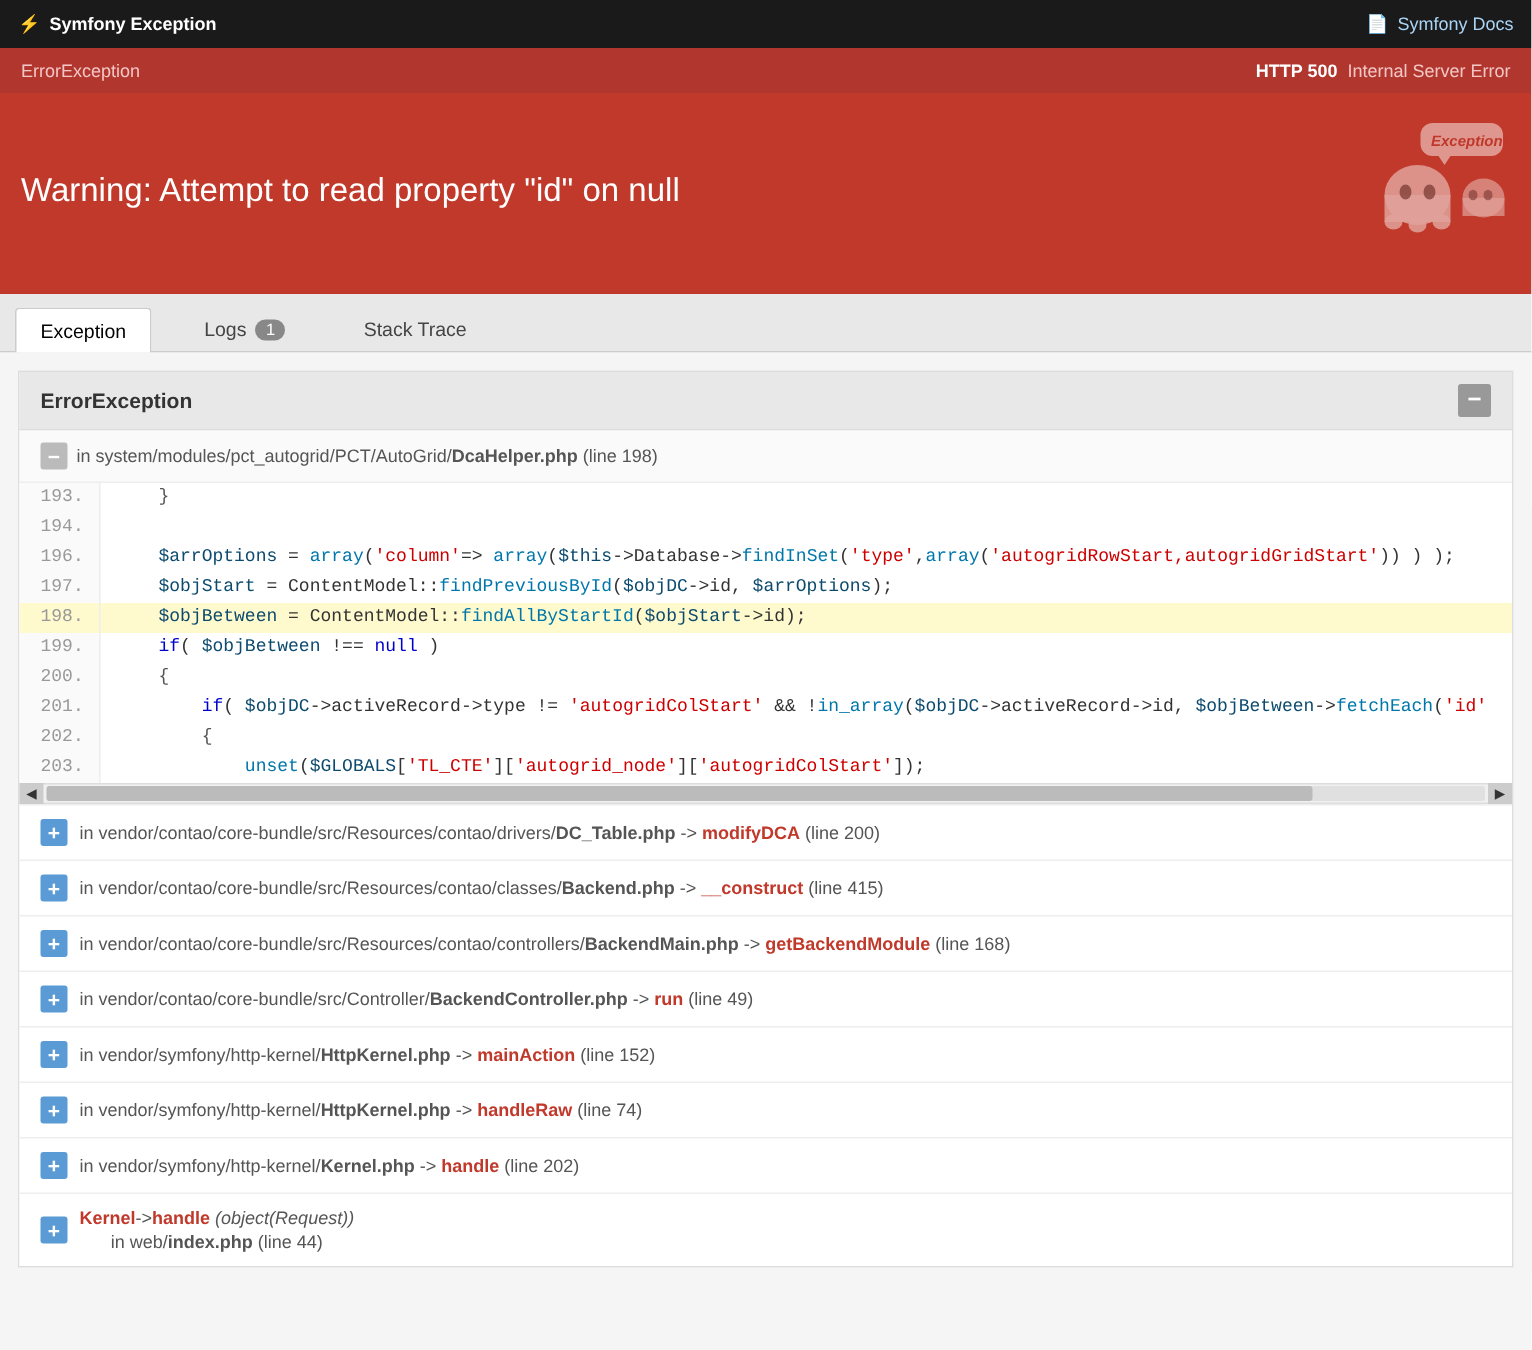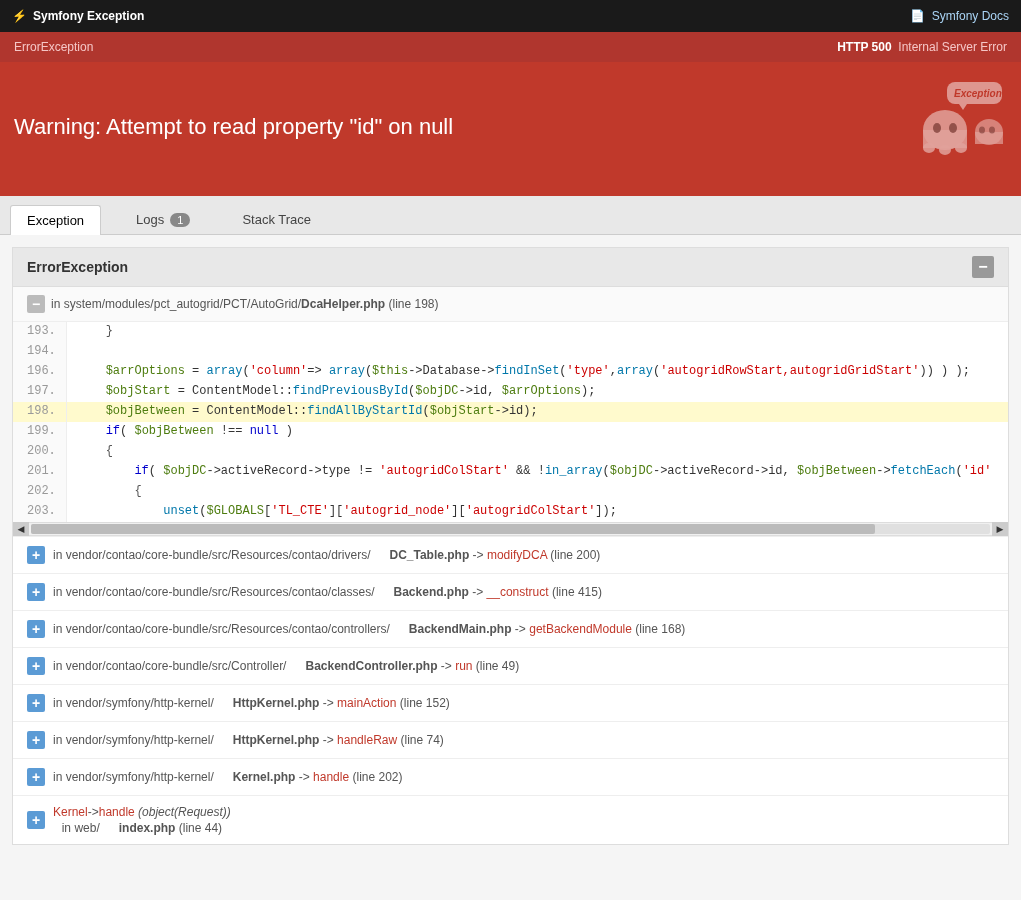--- a/index.html
+++ b/index.html
@@ -254,29 +254,29 @@
       align-items: center;
       justify-content: center;
       cursor: pointer;
       font-size: 14px;
       font-weight: bold;
       border-radius: 2px;
       flex-shrink: 0;
     }
     .stack-item .method-link {
       color: #c0392b;
-      font-weight: normal;
-    }
-    .stack-item .path strong { font-weight: bold; padding-left: 19px; }
+      font-weight: bold;
+    }
+    .stack-item .path strong { font-weight: bold; }
 
     
     .kw { color: #0000cc; }
     .str { color: #cc0000; }
     .fn { color: #0077aa; }
-    .var { color: #4d7c0f; text-align: right; }
+    .var { color: #0c4a6e; text-align: right; }
     .cm { color: #888; font-style: italic; }
     .pn { color: #555; }
   </style>
 </head>
 <body>
 
 <div class="top-bar">
   <div class="top-bar-left">
     <span style="color:#89b4fa;">⚡</span>
     <span class="symfony-logo">Symfony Exception</span>

